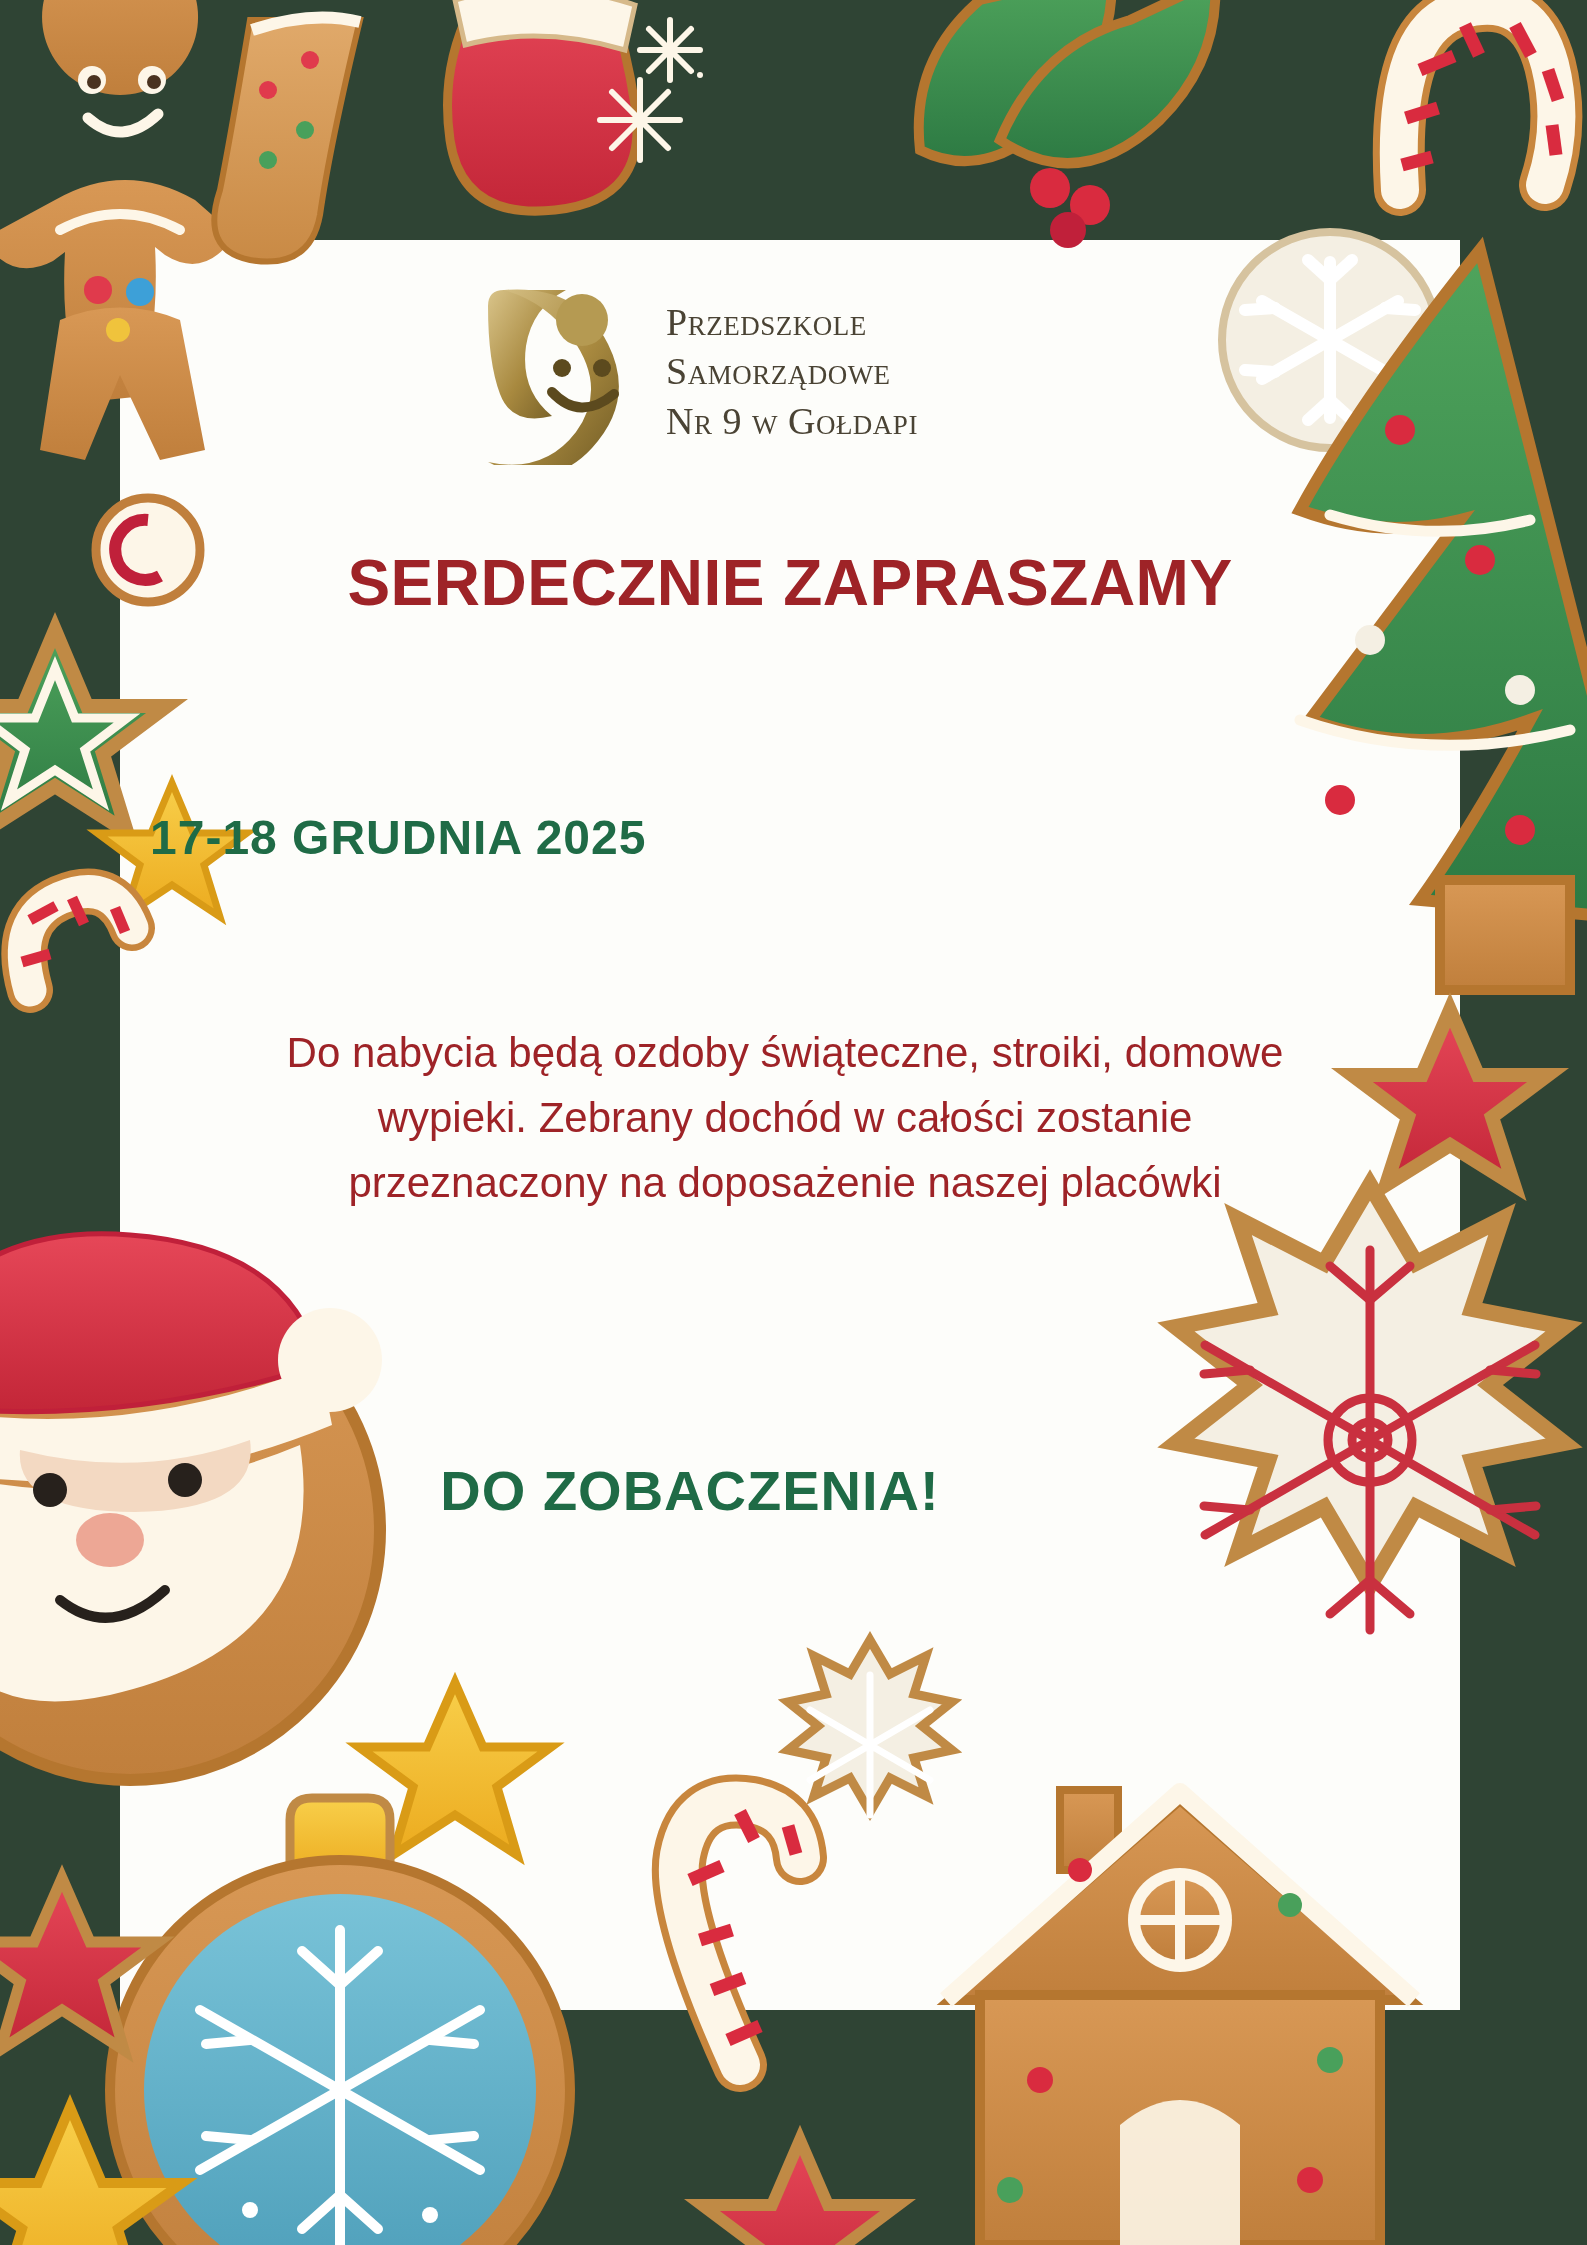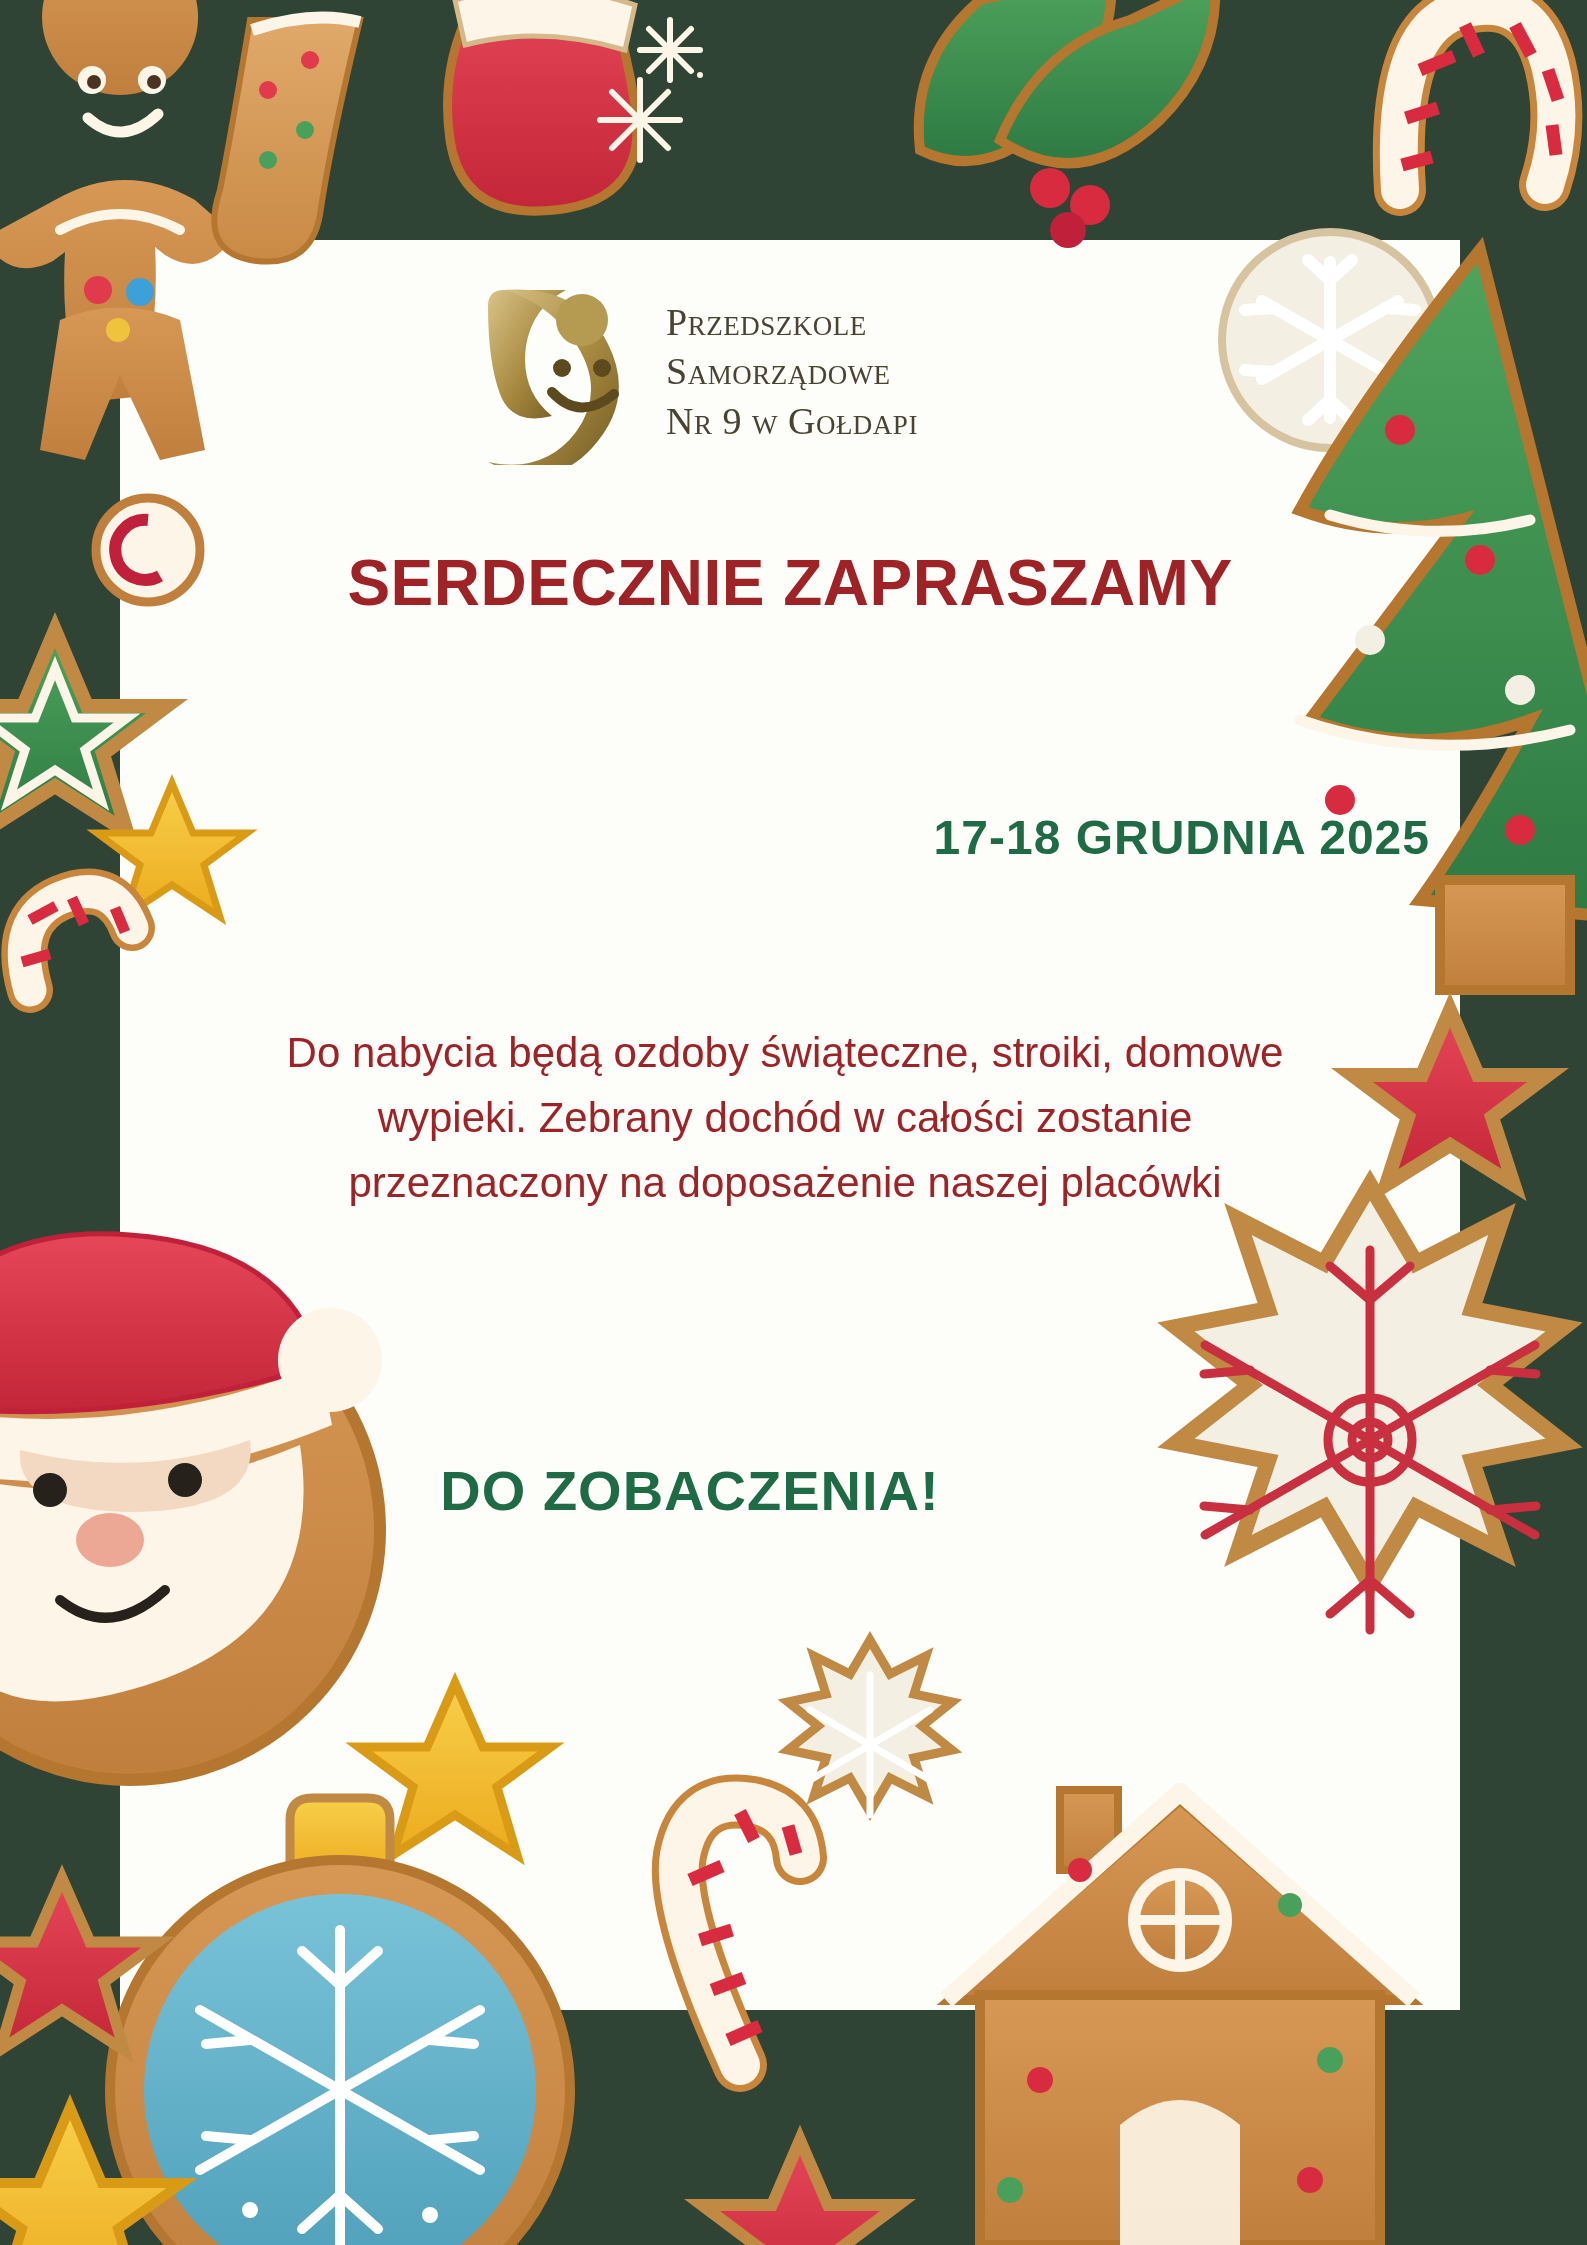--- a/index.html
+++ b/index.html
@@ -76,21 +76,21 @@
     z-index: 20;
   }
   .headline.l1 { top: 530px; margin-top: 16px; }
   .headline.l2 { top: 650px; }
 
   
   .datetime {
     position: absolute;
     left: 150px;
     width: 1280px;
-    text-align: right;
+    text-align: left;
     color: #1f6b46;
     font-weight: bold;
     font-size: 48px;
     letter-spacing: 1px;
     z-index: 20;
   }
   .datetime.d1 { top: 810px; }
   .datetime.d2 { top: 898px; }
 
   

